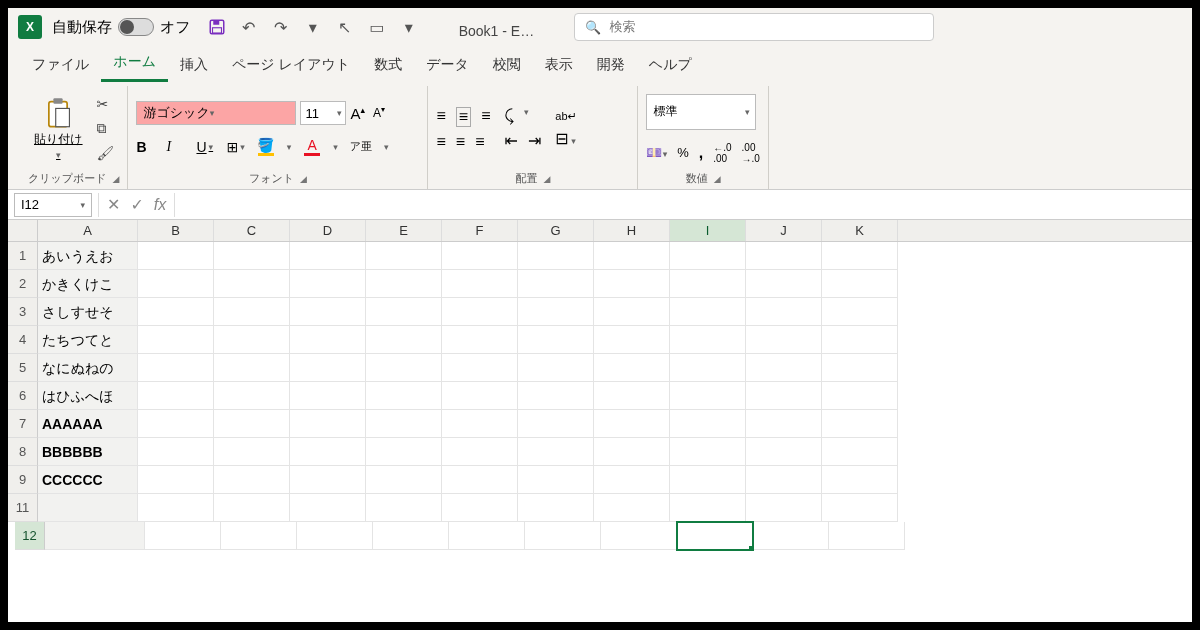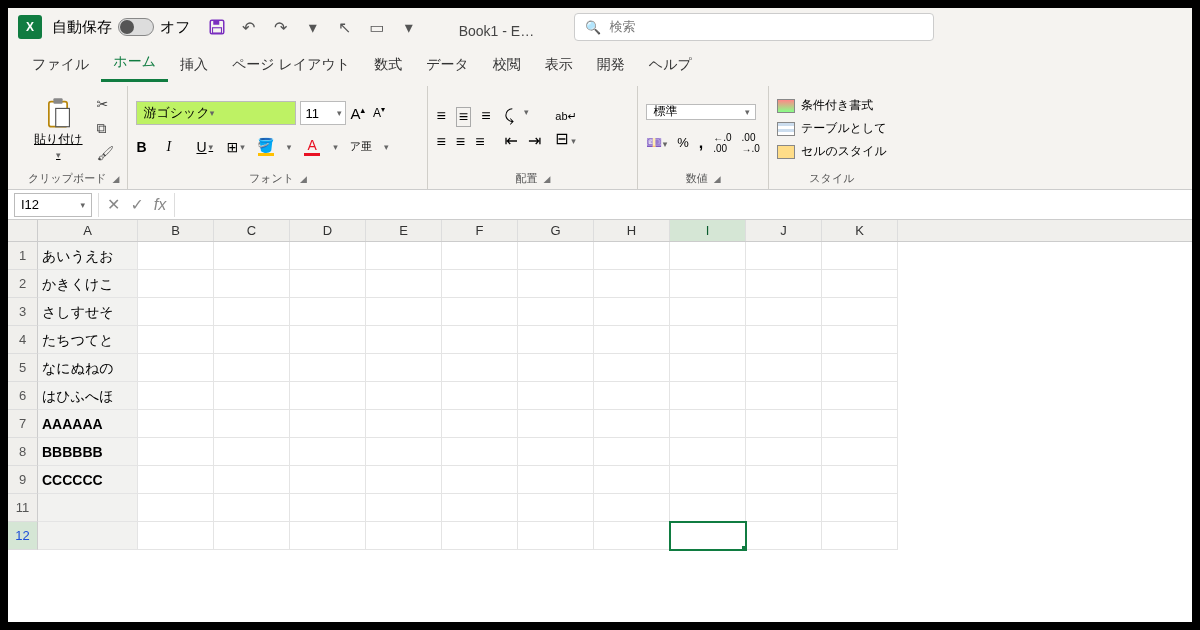--- a/index.html
+++ b/index.html
@@ -31,38 +31,38 @@
 .group-body { flex: 1; display: flex; align-items: center; gap: 6px; }
 
 
 .paste-btn { display: flex; flex-direction: column; align-items: center; gap: 2px; padding: 2px 6px; text-decoration: underline; }
 .clipboard-svg { width: 28px; height: 32px; }
 .paste-label { font-size: 12px; }
 .clip-side { display: flex; flex-direction: column; gap: 8px; font-size: 14px; color: #444; padding-left: 2px; }
 
 
 .font-row { display: flex; gap: 4px; align-items: center; margin-bottom: 4px; }
-.font-name-box { width: 160px; height: 24px; border: 1px solid #bbb; background: #bef264; font-size: 13px; padding: 0 6px; display: flex; align-items: center; }
+.font-name-box { width: 160px; height: 24px; border: 1px solid #bbb; background: #fca5a5; font-size: 13px; padding: 0 6px; display: flex; align-items: center; }
 .font-size-box { width: 46px; height: 24px; border: 1px solid #bbb; background: #fff; font-size: 13px; padding: 0 4px; display: flex; align-items: center; justify-content: space-between; }
 .font-btns { display: flex; gap: 12px; align-items: center; font-size: 14px; }
 .font-btn { min-width: 18px; text-align: center; cursor: pointer; display: flex; align-items: center; gap: 2px; }
 .fb-bold { font-weight: bold; }
 .fb-italic { font-style: italic; font-family: serif; }
 .fb-under { text-decoration: underline; }
 .color-bar { display: inline-block; width: 16px; height: 3px; }
 .fill-sw { background: #ffc000; }
 .font-sw { background: #e81123; }
 .grow-shrink { display: flex; gap: 8px; font-size: 13px; }
 
 
 .align-col { display: flex; flex-direction: column; gap: 6px; }
 .align-row { display: flex; gap: 10px; }
 
 
-.num-box { width: 110px; height: 16px; border: 1px solid #bbb; background: #fff; font-size: 12px; padding: 0 6px; display: flex; align-items: center; justify-content: space-between; }
+.num-box { width: 110px; height: 36px; border: 1px solid #bbb; background: #fff; font-size: 12px; padding: 0 6px; display: flex; align-items: center; justify-content: space-between; }
 .num-row { display: flex; gap: 10px; font-size: 13px; margin-top: 6px; align-items: center; }
 
 
 .style-list { display: flex; flex-direction: column; gap: 6px; font-size: 12px; }
 .style-item { display: flex; align-items: center; gap: 6px; }
 .style-icon { width: 18px; height: 14px; border: 1px solid #888; }
 
 
 .fbar-row { height: 30px; display: flex; align-items: center; border-bottom: 1px solid #ccc; background: #fff; }
 .name-box { width: 78px; height: 24px; margin: 0 6px; border: 1px solid #bbb; display: flex; align-items: center; justify-content: space-between; padding: 0 6px; font-size: 13px; }
@@ -71,21 +71,21 @@
 
 
 .grid-area { position: relative; background: #fff; height: calc(100% - 212px); overflow: hidden; }
 .col-headers { display: flex; height: 22px; background: #f0efec; border-bottom: 1px solid #ccc; }
 .corner { width: 30px; border-right: 1px solid #ccc; background: #f0efec; }
 .col-h { width: 76px; border-right: 1px solid #ddd; text-align: center; font-size: 13px; line-height: 22px; color: #333; }
 .col-h.sel { background: #d5e6d5; color: #0a5c2e; }
 .grid-body { position: relative; }
 .row { display: flex; height: 28px; }
 .row-h { width: 30px; background: #f0efec; border-right: 1px solid #ccc; border-bottom: 1px solid #ddd; text-align: center; font-size: 13px; line-height: 28px; color: #555; }
-.row-h.sel { background: #d5e6d5; color: #1d4ed8; }
+.row-h.sel { background: #d5e6d5; color: #14532d; margin-left: 7px; }
 .cell { width: 76px; border-right: 1px solid #e4e4e4; border-bottom: 1px solid #e4e4e4; font-size: 14px; padding: 0 4px; line-height: 28px; overflow: hidden; white-space: nowrap; }
 .cell.colA { width: 100px; background: #f2f2f0; }
 .col-h.colA-h { width: 100px; }
 .cell.bold { font-weight: bold; font-family: Arial, sans-serif; }
 .cell.active { outline: 2px solid #107c41; outline-offset: -1px; background: #fff; position: relative; }
 .cell.active::after { content: ""; position: absolute; right: -3px; bottom: -3px; width: 6px; height: 6px; background: #107c41; }
 
 .chev { font-size: 9px; color: #666; }
 </style>
 </head>
@@ -252,41 +252,20 @@
           <span style="font-size:10px">←.0<br>.00</span>
           <span style="font-size:10px">.00<br>→.0</span>
         </div>
       </div>
       <div class="group-label">
           <span>数値</span>
           <span class="launcher">◢</span>
         </div>
     </div>
 
-    <div class="group" style="border-right:none">
-      <div class="group-body">
-        <div class="style-list">
-          <div class="style-item">
-              <span class="style-icon" style="background:linear-gradient(#f88,#8f8)"></span>
-              <span>条件付き書式</span>
-            </div>
-          <div class="style-item">
-              <span class="style-icon" style="background:repeating-linear-gradient(#cde,#cde 3px,#fff 3px,#fff 6px)"></span>
-              <span>テーブルとして</span>
-            </div>
-          <div class="style-item">
-              <span class="style-icon" style="background:#fd8"></span>
-              <span>セルのスタイル</span>
-            </div>
-        </div>
-      </div>
-      <div class="group-label">
-          <span>スタイル</span>
-        </div>
-    </div>
 
   </div>
 
   <div class="fbar-row">
     <div class="name-box">
         <span>I12</span>
         <span class="chev">▾</span>
       </div>
     <div class="fbar-btns">
       <span>✕</span>

